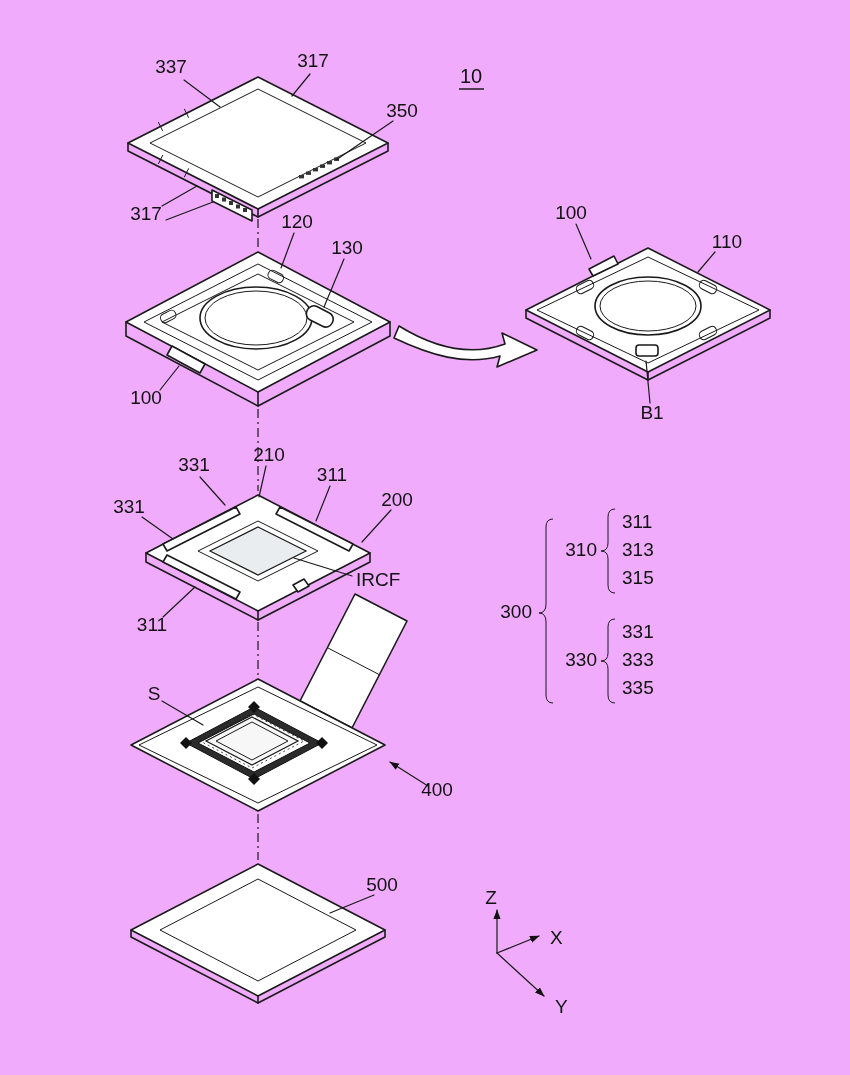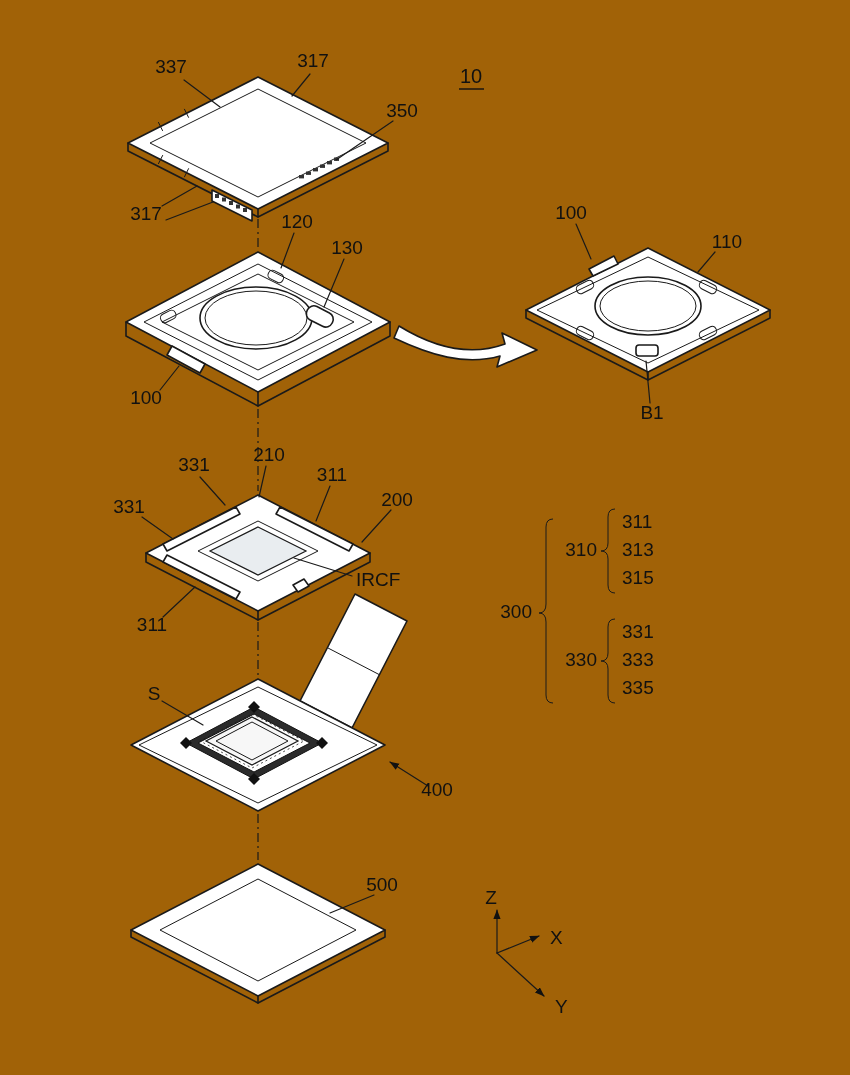--- a/index.html
+++ b/index.html
@@ -1,16 +1,16 @@
 <!DOCTYPE html>
 <html><head>
 <meta charset="utf-8">
 <style>
   html,body{margin:0;padding:0;background:#ffffff;}
-  .stage{position:relative;width:850px;height:1075px;background:#a16207;overflow:hidden;}
+  .stage{position:relative;width:850px;height:1075px;background:#f0abfc;overflow:hidden;}
   svg{display:block;}
   .fw{fill:#ffffff;stroke:#1a1a1a;stroke-width:1.6;stroke-linejoin:round;stroke-linecap:round;}
   .ln{fill:none;stroke:#1a1a1a;stroke-width:1.6;stroke-linejoin:round;stroke-linecap:round;}
   .thin{fill:none;stroke:#1a1a1a;stroke-width:1;stroke-linejoin:round;}
   .ldr{fill:none;stroke:#1a1a1a;stroke-width:1.2;stroke-linecap:round;}
   .dash{fill:none;stroke:#1a1a1a;stroke-width:1.2;stroke-dasharray:9 4 2 4;}
   .dk{fill:#2b2b2b;stroke:#111;stroke-width:1;}
   .pad{fill:#333;stroke:none;}
   text.lab{font-family:"Liberation Sans",sans-serif;font-size:19px;fill:#111;}
   text.fig{font-family:"Liberation Sans",sans-serif;font-size:20px;fill:#111;}

